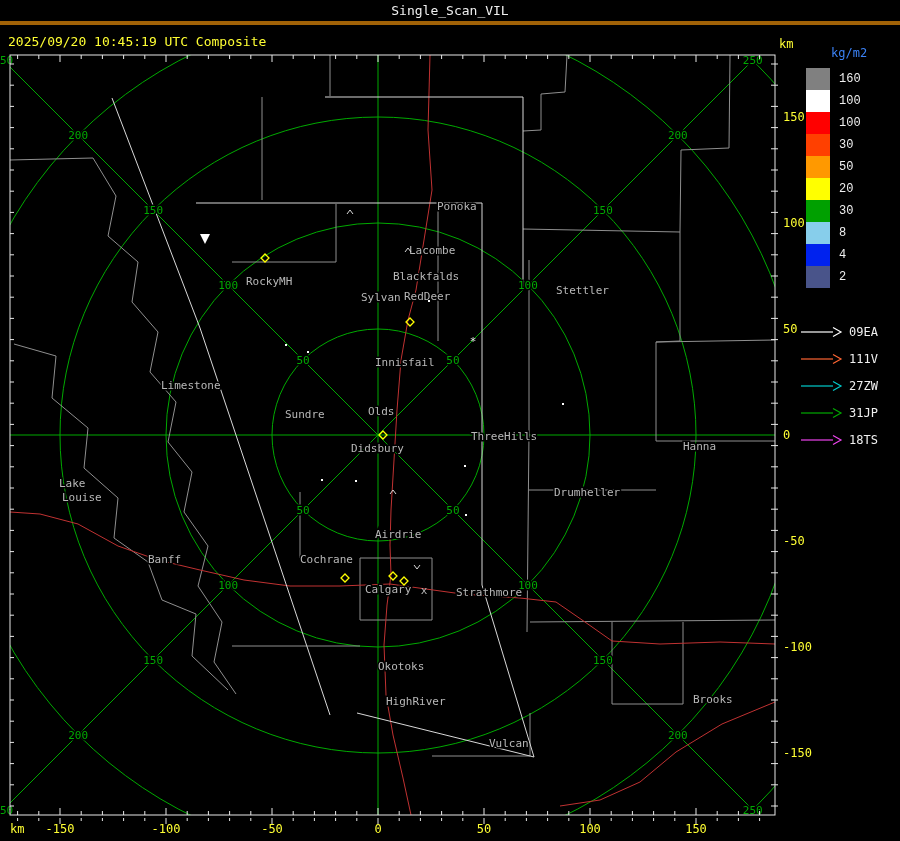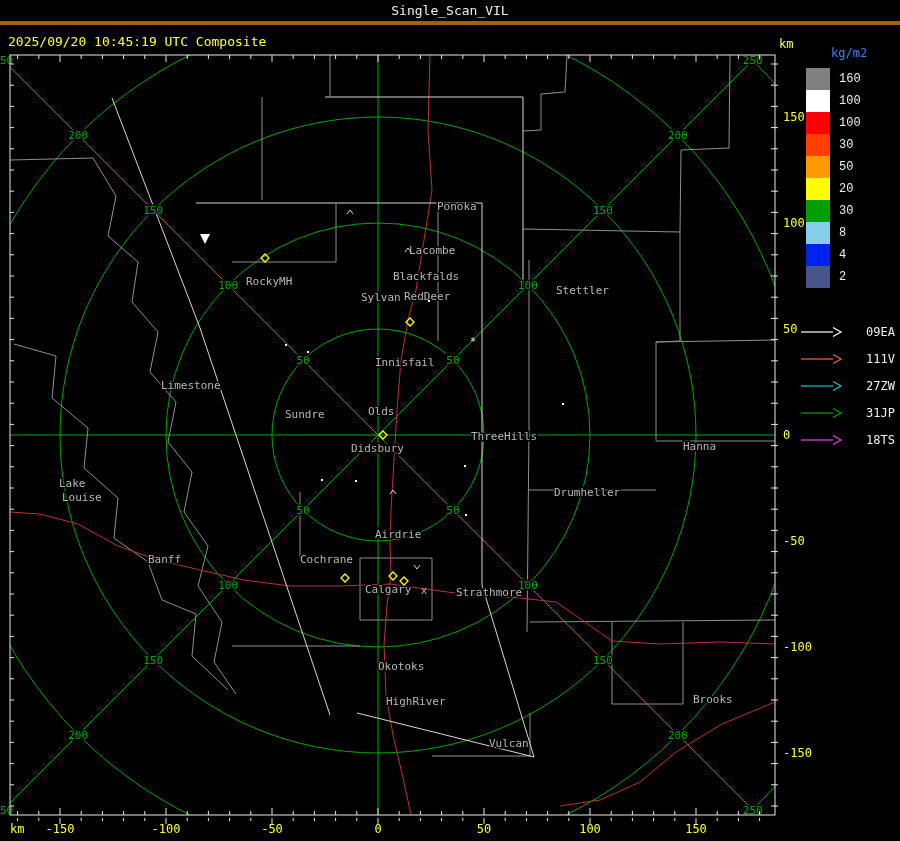--- a/index.html
+++ b/index.html
@@ -14,21 +14,21 @@
   .maplbl{font-size:11px;}
   .halo{paint-order:stroke;stroke:#000;stroke-width:3px;}
   .axlbl{font-size:12px;}
   .legend{position:absolute;left:800px;top:46px;width:100px;}
   .legend-unit{color:#3b82f6;font-size:12px;margin-left:31px;margin-bottom:8px;}
   .scale-row{display:flex;align-items:center;height:22px;margin-left:6px;font-family:Liberation Mono, monospace;}
   .swatch{width:24px;height:22px;flex:0 0 24px;}
   .scale-val{color:#f0f0f0;font-size:12px;margin-left:9px;}
   #legend-tracks{margin-top:30px;}
   .track-row{display:flex;align-items:center;height:27px;margin-left:0px;}
-  .track-label{color:#f0f0f0;font-size:12px;margin-left:22px;}
+  .track-label{color:#f0f0f0;font-size:12px;margin-left:5px;}
 </style>
 </head>
 <body>
 
 <div class="screen">
 
   <div class="title-bar">
     <span>Single_Scan_VIL</span>
   </div>
 

